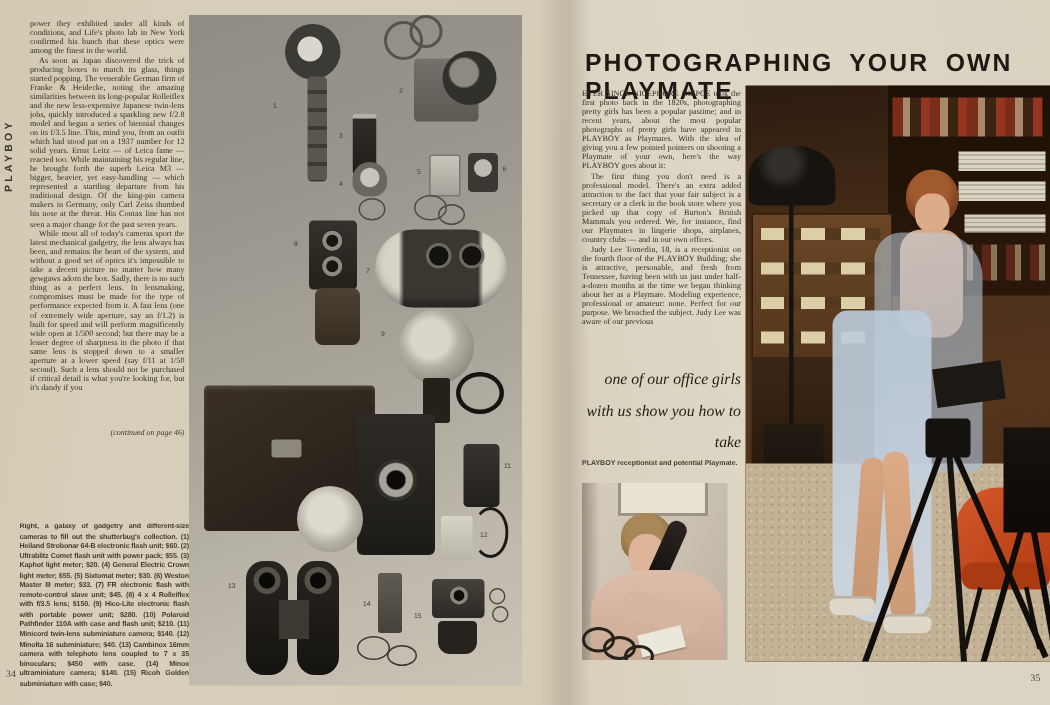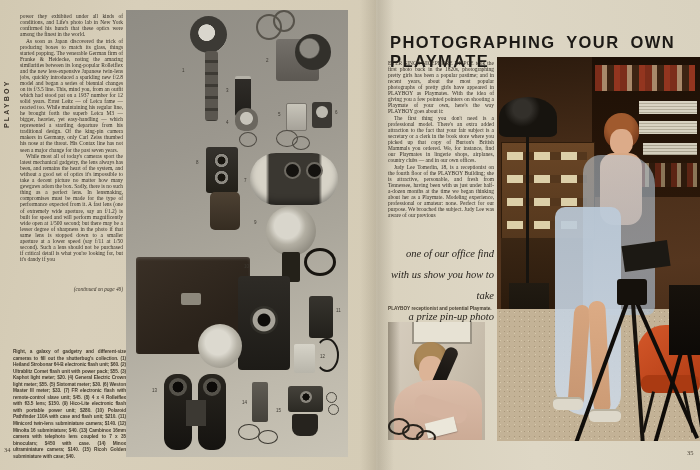--- a/index.html
+++ b/index.html
@@ -149,23 +149,22 @@
 
   <h1 class="abs" id="headline">PHOTOGRAPHING YOUR OWN PLAYMATE</h1>
 
   <div class="abs bodycol" id="right-text">
     <p>EVER SINCE NICÉPHORE NIÉPCE took the first photo back in the 1820s, photographing pretty girls has been a popular pastime; and in recent years, about the most popular photographs of pretty girls have appeared in PLAYBOY as Playmates. With the idea of giving you a few pointed pointers on shooting a Playmate of your own, here's the way PLAYBOY goes about it:</p>
     <p class="ind">The first thing you don't need is a professional model. There's an extra added attraction to the fact that your fair subject is a secretary or a clerk in the book store where you picked up that copy of Burton's British Mammals you ordered. We, for instance, find our Playmates in lingerie shops, airplanes, country clubs — and in our own offices.</p>
     <p class="ind">Judy Lee Tomerlin, 18, is a receptionist on the fourth floor of the PLAYBOY Building; she is attractive, personable, and fresh from Tennessee, having been with us just under half-a-dozen months at the time we began thinking about her as a Playmate. Modeling experience, professional or amateur: none. Perfect for our purpose. We broached the subject. Judy Lee was aware of our previous</p>
   </div>
 
   <div class="abs" id="pull-quote">
-    <div>one of our office find</div>
+    <div>one of our office girls</div>
     <div>with us show you how to take</div>
-    <div>a prize pin-up photo</div>
   </div>
 
   <div class="abs" id="photo-caption">PLAYBOY receptionist and potential Playmate.</div>
 
   <div class="abs" id="main-photo">
 
     <div class="p" style="left:95px;top:0;width:108px;height:140px;background:linear-gradient(#1d1006,#2a1709);"></div>
     <div class="p" style="left:98px;top:8px;width:100px;height:26px;background:repeating-linear-gradient(to right,#7c2d1a 0 7px,#a8896a 7px 12px,#3c2413 12px 19px,#93351f 19px 25px);"></div>
     <div class="p" style="left:142px;top:44px;width:58px;height:13px;background:repeating-linear-gradient(#d9d3c2 0 2px,#b4ad9a 2px 3px);"></div>
     <div class="p" style="left:142px;top:64px;width:58px;height:13px;background:repeating-linear-gradient(#d9d3c2 0 2px,#b4ad9a 2px 3px);"></div>

